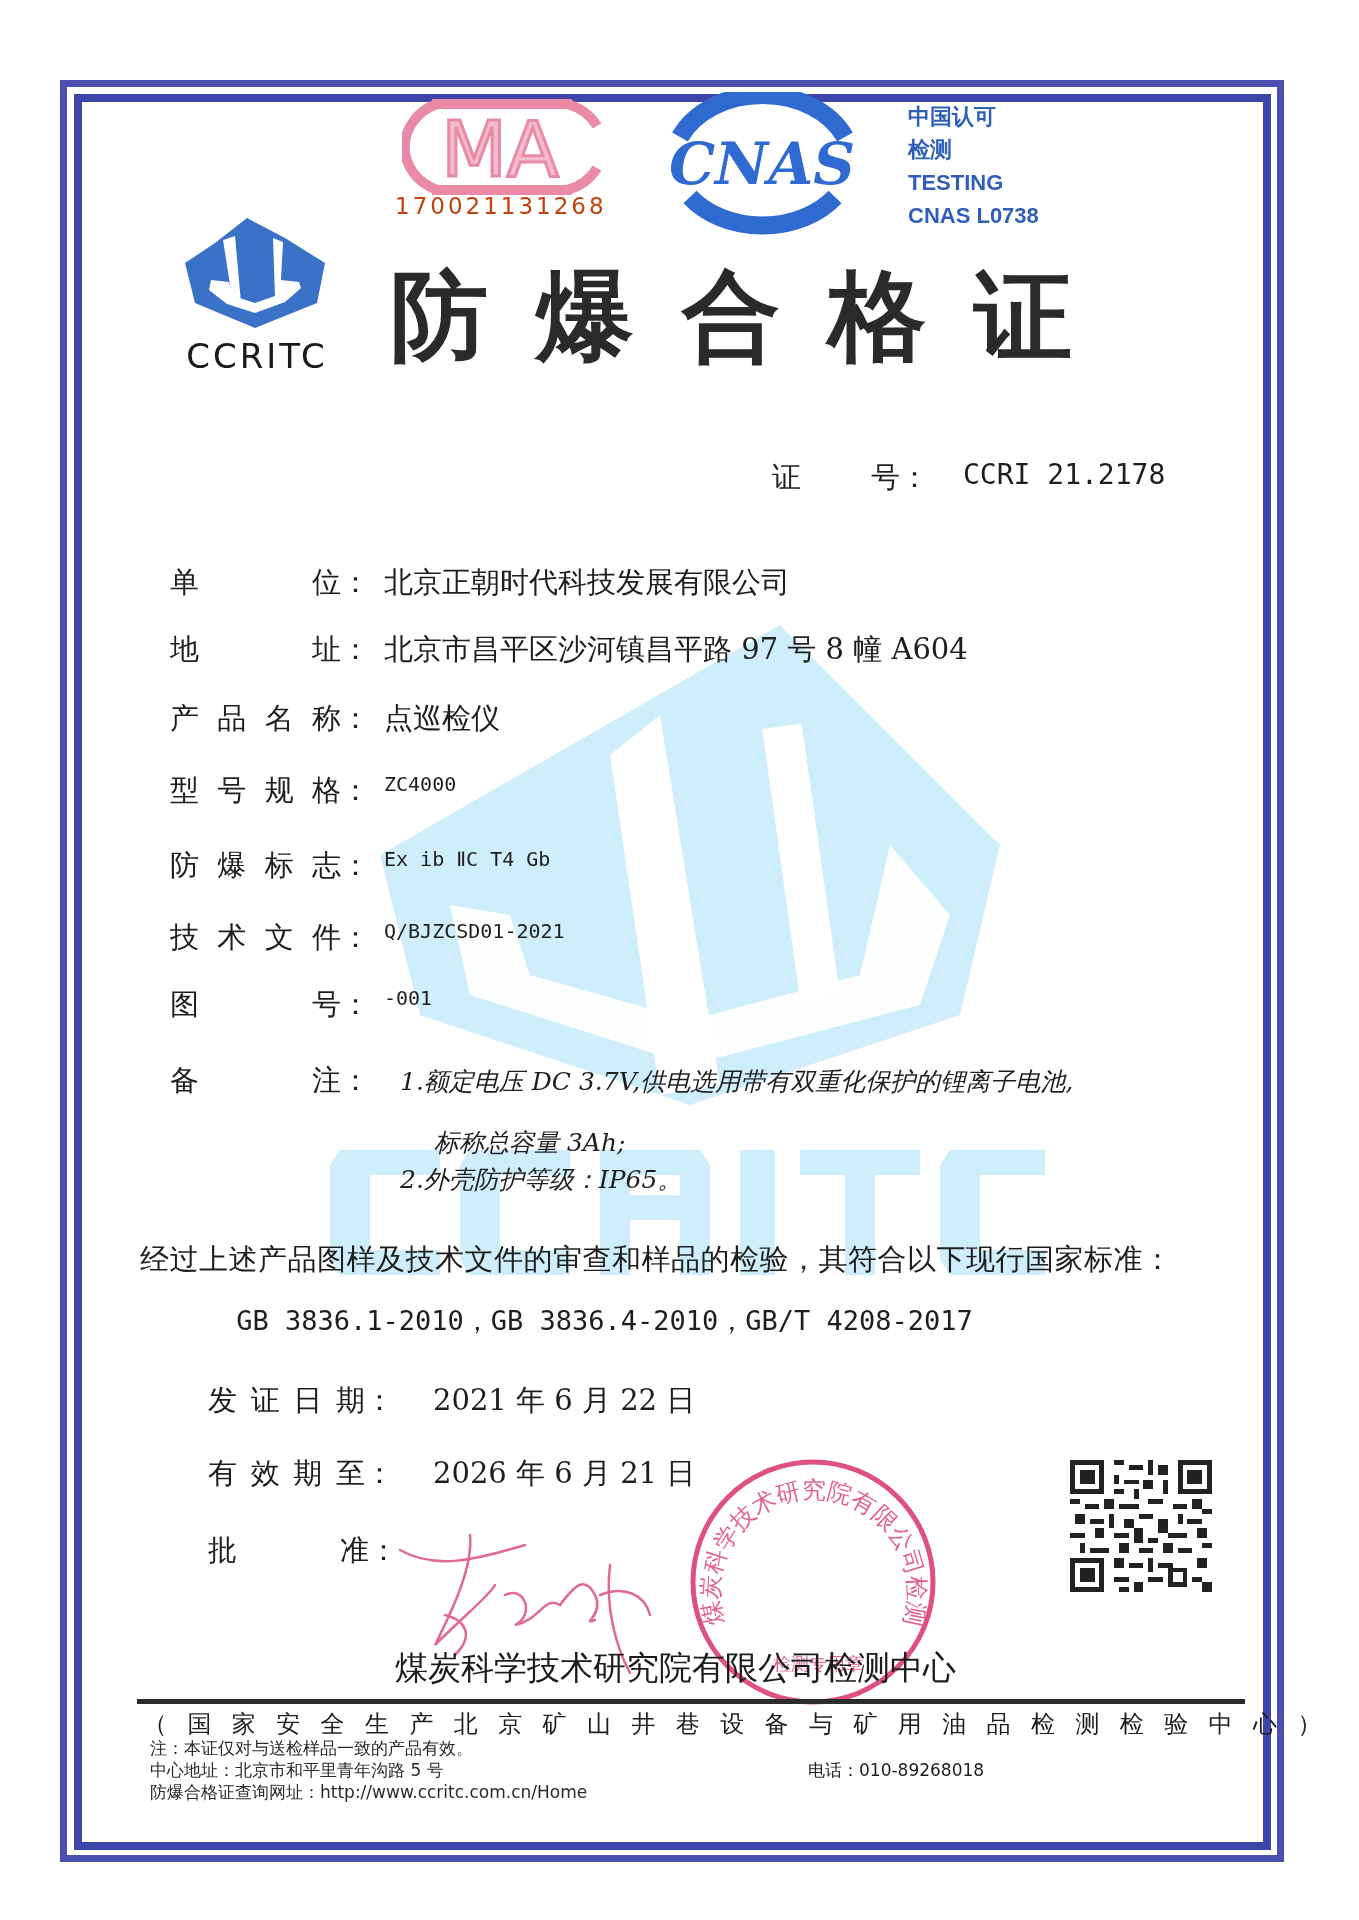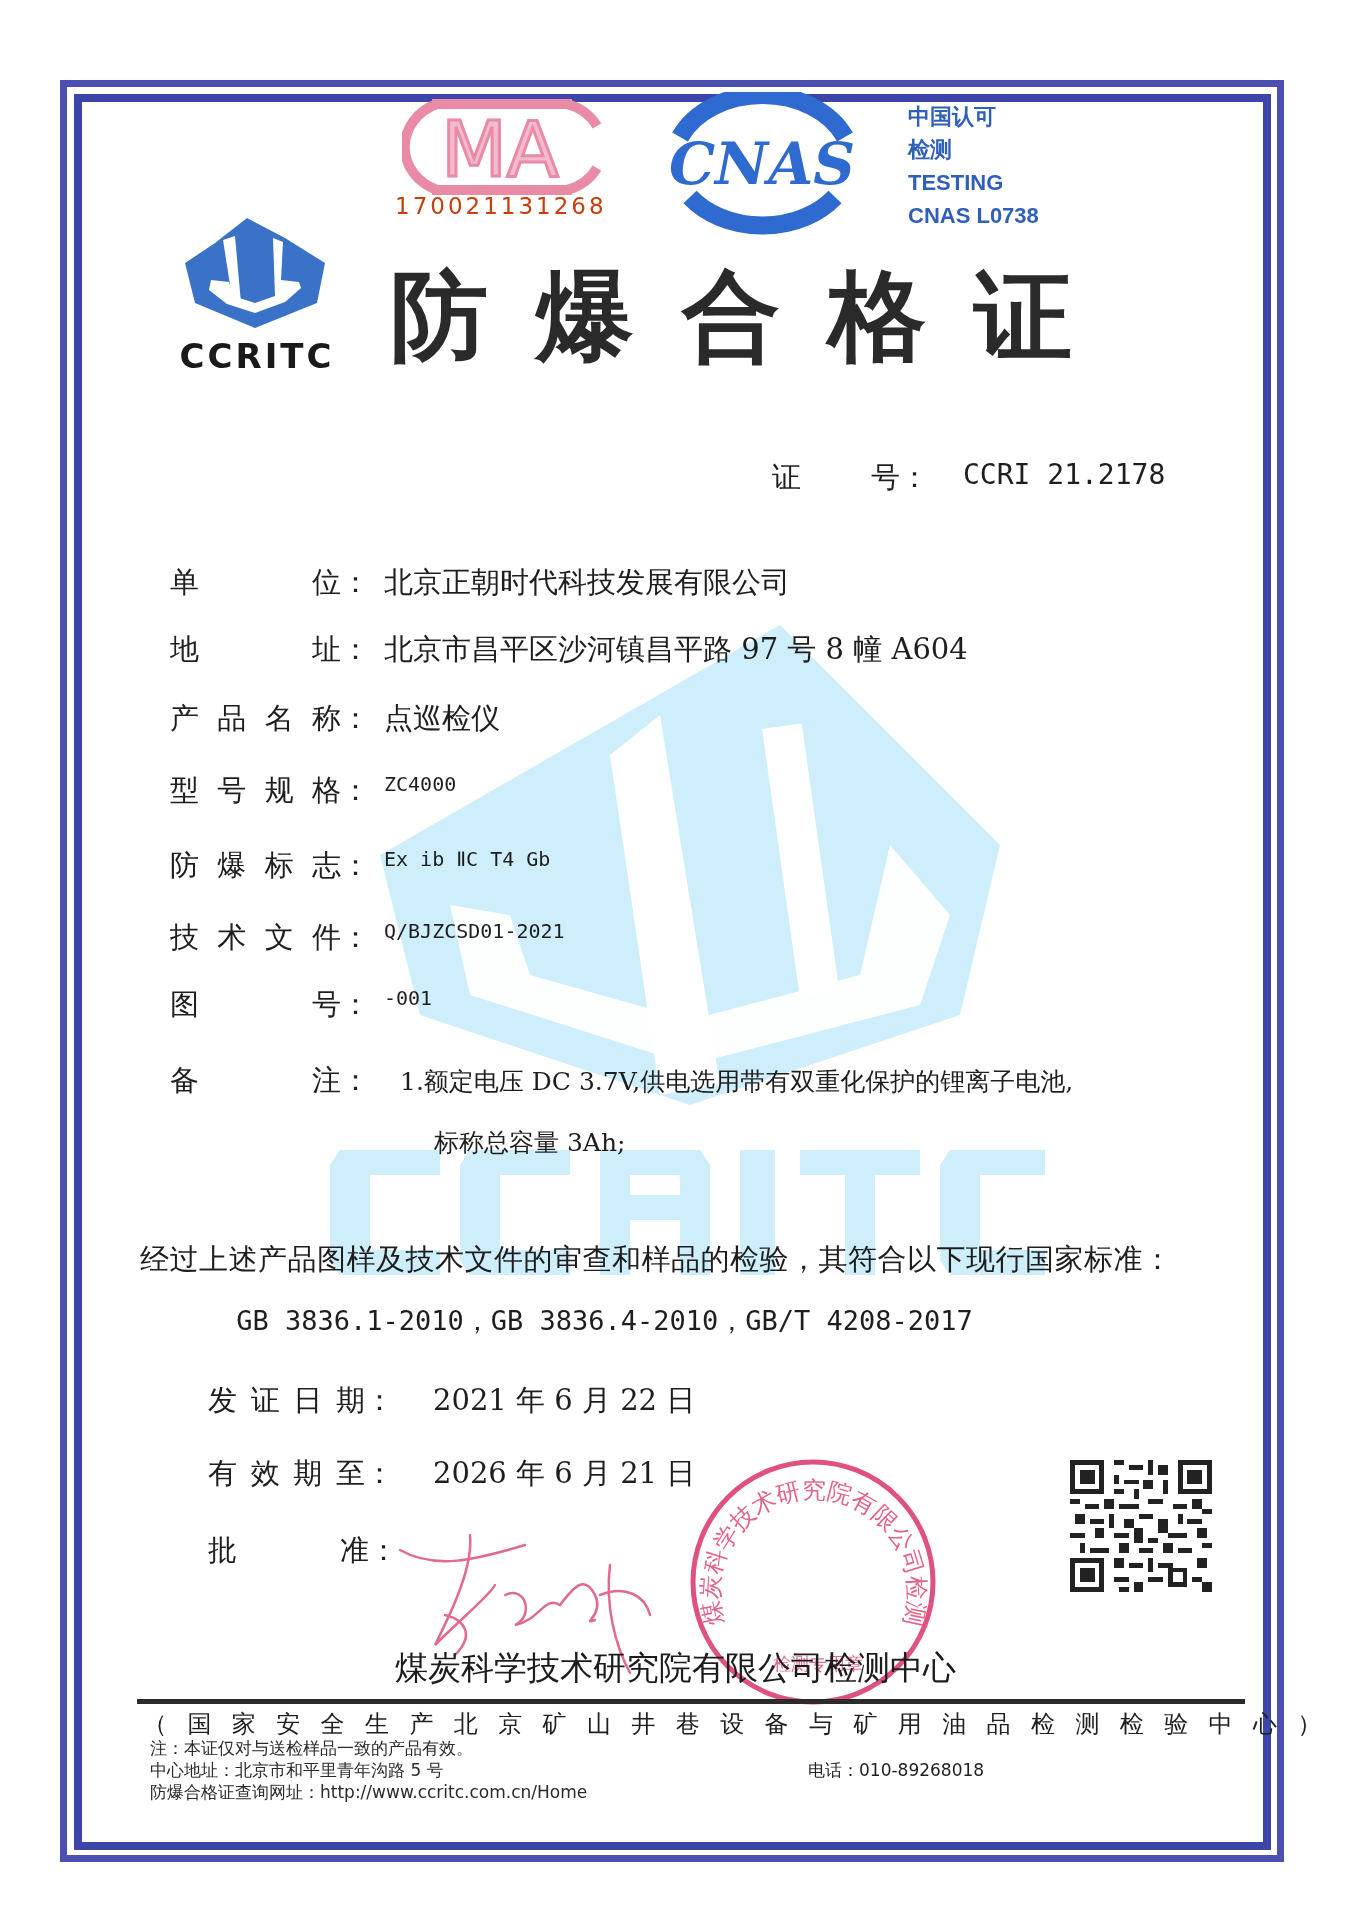--- a/index.html
+++ b/index.html
@@ -8,37 +8,37 @@
   .abs { position:absolute; }
   .border-outer { left:60px; top:80px; width:1224px; height:1782px; border:7px solid #4a4fb0; box-sizing:border-box; }
   .border-inner { left:74px; top:94px; width:1197px; height:1756px; border:8px solid #3d45a8; box-sizing:border-box; }
 
   
   .wm { left:360px; top:615px; width:660px; height:500px; }
   .wm-letters { left:330px; top:1150px; width:720px; height:125px; }
 
   
   .ccritc-logo { left:185px; top:218px; width:142px; height:112px; }
-  .ccritc-text { left:172px; top:336px; width:170px; font-family:"DejaVu Sans", sans-serif; font-weight:bold; font-size:34px; letter-spacing:3px; color:#1a1a1a; text-align:center; }
+  .ccritc-text { left:172px; top:336px; width:170px; font-family:"DejaVu Sans", sans-serif; font-weight:normal; font-size:34px; letter-spacing:3px; color:#1a1a1a; text-align:center; }
   .cma-logo { left:402px; top:96px; width:200px; height:102px; }
   .cma-number { left:395px; top:193px; font-family:"DejaVu Sans", sans-serif; font-size:23px; letter-spacing:3px; color:#c2410c; }
   .cnas-logo { left:660px; top:92px; width:205px; height:150px; }
   .cnas-side { left:908px; top:100px; font-family:"Liberation Sans", sans-serif; font-weight:bold; font-size:22px; color:#2f5fb8; line-height:33px; }
   .title { left:390px; top:252px; font-family:"DejaVu Sans", sans-serif; font-weight:bold; font-size:98px; letter-spacing:48px; color:#2a2a2a; }
 
   .cert-no-label { left:772px; top:458px; font-size:29px; }
   .cert-no-label span { display:inline-block; }
   .cert-no-value { left:963px; top:458px; font-family:"DejaVu Sans Mono", monospace; font-size:28px; }
 
   .field-label { left:170px; font-size:29px; width:200px; display:flex; justify-content:space-between; }
   .field-label span { display:inline-block; }
   .field-value { left:384px; font-size:29px; }
   .mono { font-family:"DejaVu Sans Mono", "Liberation Mono", monospace; font-size:20px; }
 
-  .remarks { left:400px; top:1063px; font-size:25px; line-height:37px; }
+  .remarks { left:400px; top:1063px; font-size:25px; line-height:37px;font-style:italic; }
   .remarks .indent { padding-left:34px;margin-top:24px; }
 
   .statement { left:140px; top:1240px; width:1100px; font-family:Liberation Serif, serif; font-size:29px; letter-spacing:0.5px; }
   .standards { left:0; width:1209px; top:1303px; text-align:center; font-family:"DejaVu Sans Mono", monospace; font-size:27px; }
 
   .date-label { left:208px; font-size:29px; width:186px; display:flex; justify-content:space-between; }
   .date-value { left:433px; font-size:29px; }
 
   .signature { left:395px; top:1525px; width:270px; height:150px; }
   .seal { left:686px; top:1455px; width:255px; height:255px; }
@@ -158,20 +158,21 @@
   </div>
 <div class="abs field-value mono" style="top:986px">-001</div>
 
 <div class="abs field-label" style="top:1061px">
     <span>备</span>
     <span>注：</span>
   </div>
 <div class="abs remarks">
   <div>1.额定电压 DC 3.7V,供电选用带有双重化保护的锂离子电池,</div>
   <div class="indent">标称总容量 3Ah;</div>
+  <div>2.外壳防护等级：IP65。</div>
 </div>
 
 <div class="abs statement">经过上述产品图样及技术文件的审查和样品的检验，其符合以下现行国家标准：</div>
 <div class="abs standards">GB 3836.1-2010，GB 3836.4-2010，GB/T 4208-2017</div>
 
 <div class="abs date-label" style="top:1381px">
     <span>发</span>
     <span>证</span>
     <span>日</span>
     <span>期：</span>

